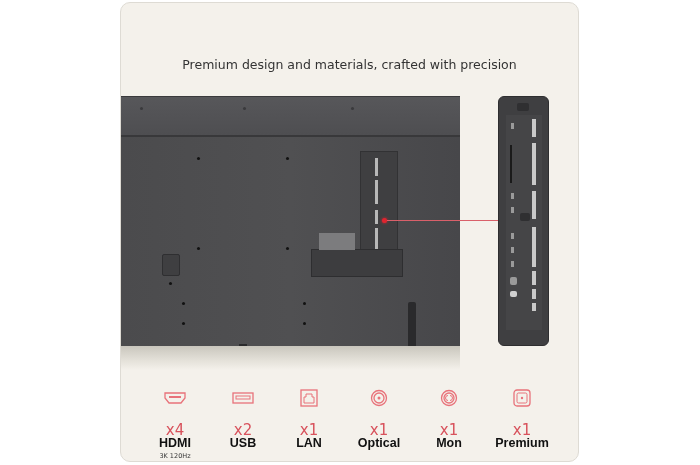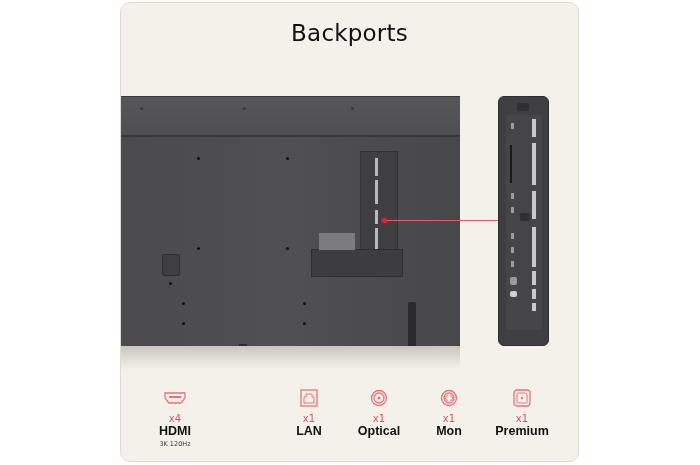--- a/index.html
+++ b/index.html
@@ -76,29 +76,29 @@
     .side-port { position: absolute; width: 4px; background: #c9c9c9; }
     .side-stub { position: absolute; width: 3px; height: 6px; background: #9a9a9a; }
     
     .ports {
       position: absolute; left: 0; top: 385px; width: 100%; height: 70px;
     }
     .port {
       position: absolute; top: 0; width: 80px; text-align: center; transform: translateX(-50%);
     }
     .port .icon { height: 20px; display: flex; align-items: center; justify-content: center; }
-    .port .count { font-size: 10px; color: #d8525c; margin-top: 5px; line-height: 11px; }
+    .port .count { font-size: 15px; color: #d8525c; margin-top: 17px; line-height: 11px; }
     .port .name { font-size: 12.5px; font-weight: bold; color: #111; line-height: 15px; font-family: Liberation Sans, sans-serif; }
     .port .sub { font-size: 6.5px; color: #333; line-height: 8px; margin-top: 1px; }
   </style>
 </head>
 <body>
 
 <div class="card">
-  <div class="title">Backports</div>
+  <div class="subtitle">Premium design and materials, crafted with precision</div>
 
   <div class="tv">
     <div class="tv-topband"></div>
     <div class="screw" style="left:19px;top:10px;background:#3a3a3c"></div>
     <div class="screw" style="left:122px;top:10px;background:#3a3a3c"></div>
     <div class="screw" style="left:230px;top:10px;background:#3a3a3c"></div>
     <div class="screw" style="left:76px;top:60px"></div>
     <div class="screw" style="left:165px;top:60px"></div>
     <div class="screw" style="left:76px;top:150px"></div>
     <div class="screw" style="left:165px;top:150px"></div>
@@ -155,20 +155,30 @@
       <div class="icon">
         <svg width="22" height="12" viewBox="0 0 22 12">
             <path d="M1 1 H21 V6 L17 11 H5 L1 6 Z" fill="none" stroke="#e8727a" stroke-width="1.3"></path>
             <rect x="5" y="4" width="12" height="2" fill="#e8727a"></rect>
           </svg>
       </div>
       <div class="count">x4</div>
       <div class="name">HDMI</div>
       <div class="sub">3K 120Hz</div>
     </div>
+    <div class="port" style="left:122px">
+      <div class="icon">
+        <svg width="22" height="12" viewBox="0 0 22 12">
+            <rect x="1" y="1" width="20" height="10" fill="none" stroke="#e8727a" stroke-width="1.3"></rect>
+            <rect x="4" y="4" width="14" height="3" fill="none" stroke="#e8727a" stroke-width="1"></rect>
+          </svg>
+      </div>
+      <div class="count">x2</div>
+      <div class="name">USB</div>
+    </div>
     <div class="port" style="left:188px">
       <div class="icon">
         <svg width="18" height="18" viewBox="0 0 18 18">
             <rect x="1" y="1" width="16" height="16" fill="none" stroke="#e8727a" stroke-width="1.3"></rect>
             <path d="M4 14 V8 H6 V5 H12 V8 H14 V14 Z" fill="none" stroke="#e8727a" stroke-width="1"></path>
           </svg>
       </div>
       <div class="count">x1</div>
       <div class="name">LAN</div>
     </div>

